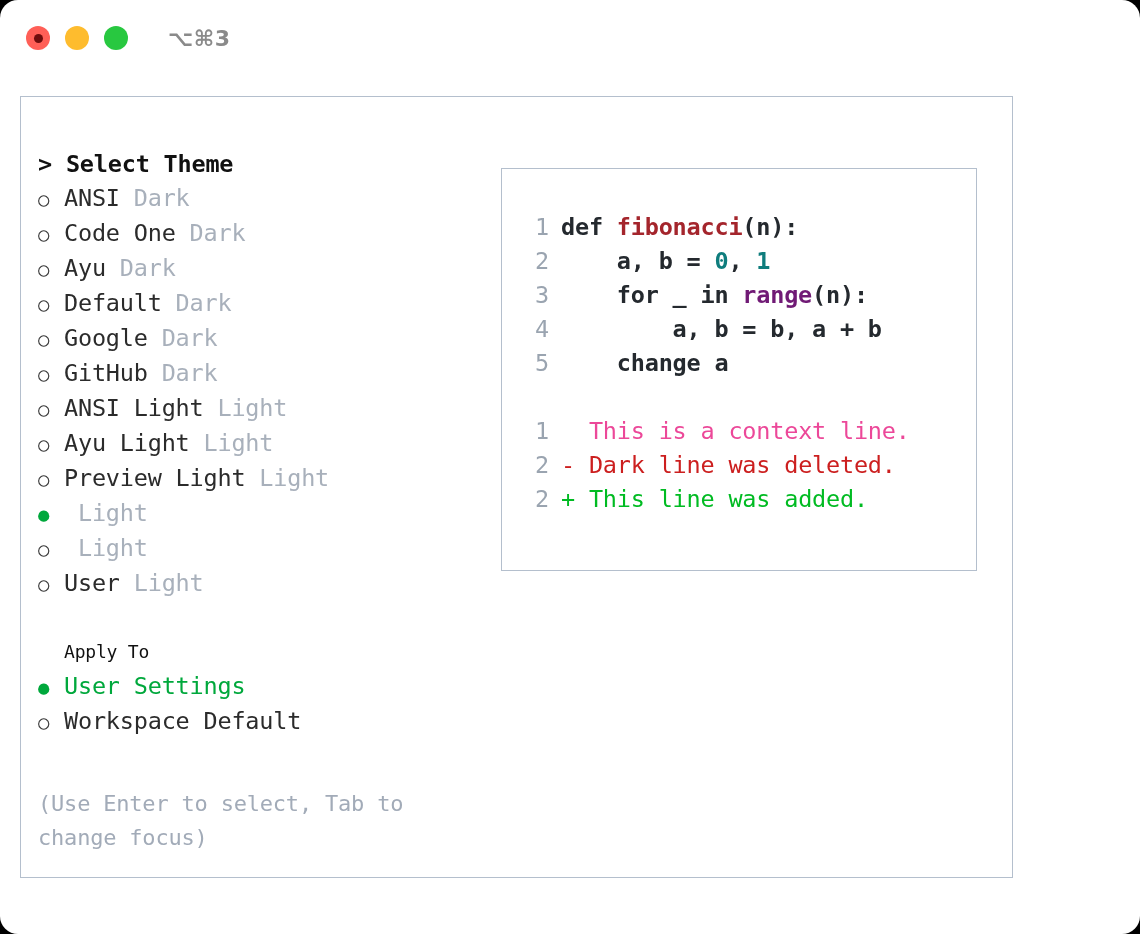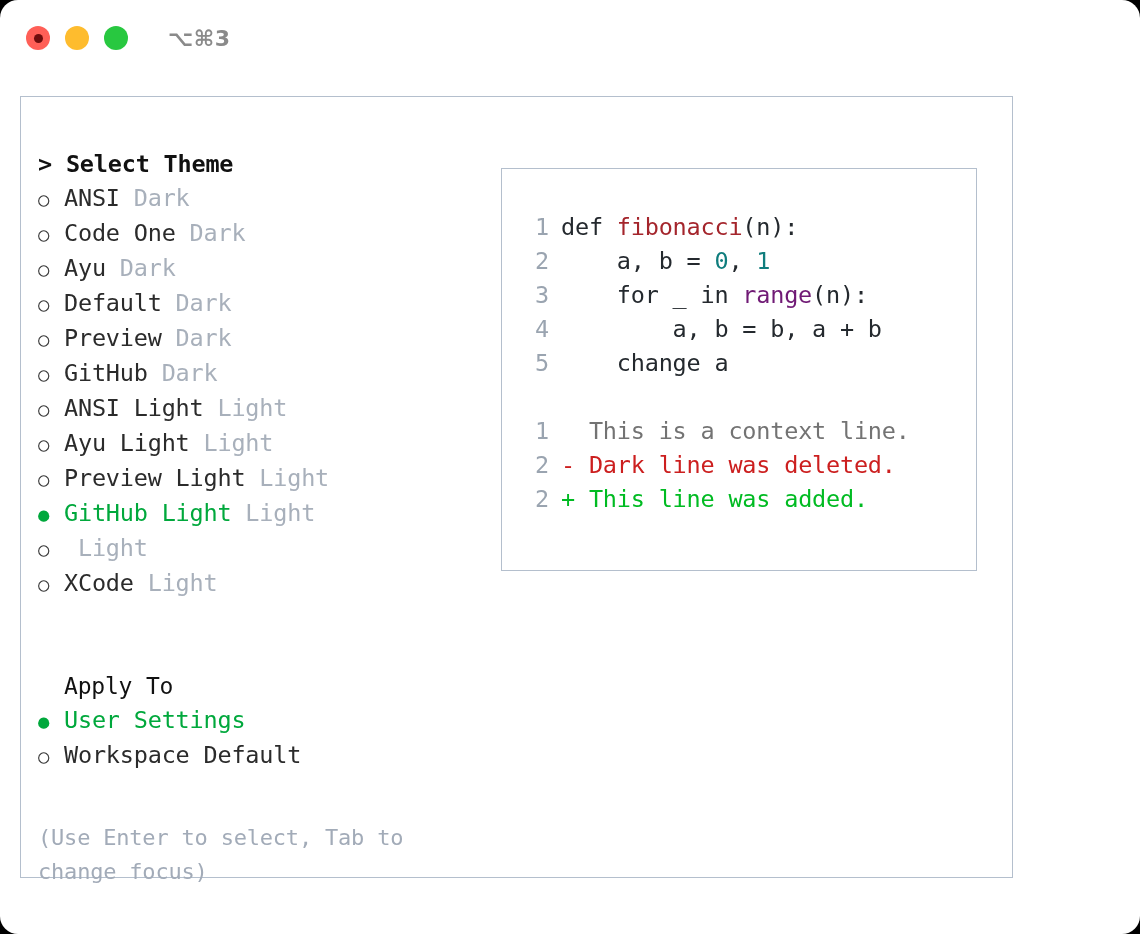--- a/index.html
+++ b/index.html
@@ -119,27 +119,26 @@
     flex: 0 0 26px;
     color: #3a3a3a;
     font-size: 19px;
   }
   .opt-row.selected .bullet { color: #00a83c; }
   .opt-label { color: #2b2b2b; }
   .opt-row.selected .opt-label { color: #00a83c; }
   .opt-variant { color: #a8b0bb; }
 
   .section-head {
-    font-size: 23px;
+    font-size: 18px;
     color: #111111;
     line-height: 34px;
     white-space: pre;
     padding-left: 26px;
     letter-spacing: -0.2px;
-    margin-top: 34px;
   }
 
   .spacer-row { height: 34px; }
 
   .hint {
     margin-top: 48px;
     font-size: 22px;
     line-height: 34px;
     color: #a2abb8;
     width: 404px;
@@ -183,26 +182,26 @@
     white-space: pre;
     letter-spacing: -0.2px;
   }
   .lineno {
     width: 30px;
     flex: 0 0 30px;
     text-align: right;
     color: #9aa4b0;
     margin-right: 12px;
   }
-  .code-text { color: #24292e; }
+  .code-text { color: #24292e; font-weight: bold; }
   .tok-fn { color: #a4252c; }
   .tok-num { color: #0f7d7d; }
   .tok-builtin { color: #701a75; }
   .diff-gap { height: 34px; }
-  .diff-context { color: #737373; }
+  .diff-context { color: #ec4899; }
   .diff-del { color: #cc1f1f; }
   .diff-add { color: #00bb22; }
 </style>
 </head>
 <body>
 
 <div class="window">
 
   <div class="titlebar">
     <div class="lights">
@@ -238,21 +237,21 @@
             <span class="opt-label">Ayu</span><span>&nbsp;</span>
             <span class="opt-variant">Dark</span>
           </div>
           <div class="opt-row">
             <span class="bullet">○</span>
             <span class="opt-label">Default</span><span>&nbsp;</span>
             <span class="opt-variant">Dark</span>
           </div>
           <div class="opt-row">
             <span class="bullet">○</span>
-            <span class="opt-label">Preview</span><span>&nbsp;</span>
+            <span class="opt-label">Google</span><span>&nbsp;</span>
             <span class="opt-variant">Dark</span>
           </div>
           <div class="opt-row">
             <span class="bullet">○</span>
             <span class="opt-label">GitHub</span><span>&nbsp;</span>
             <span class="opt-variant">Dark</span>
           </div>
           <div class="opt-row">
             <span class="bullet">○</span>
             <span class="opt-label">ANSI Light</span><span>&nbsp;</span>
@@ -263,31 +262,31 @@
             <span class="opt-label">Ayu Light</span><span>&nbsp;</span>
             <span class="opt-variant">Light</span>
           </div>
           <div class="opt-row">
             <span class="bullet">○</span>
             <span class="opt-label">Preview Light</span><span>&nbsp;</span>
             <span class="opt-variant">Light</span>
           </div>
           <div class="opt-row selected">
             <span class="bullet">●</span>
-            <span class="opt-label">GitHub Light</span><span>&nbsp;</span>
-            <span class="opt-variant">Light</span>
-          </div>
-          <div class="opt-row">
-            <span class="bullet">○</span>
             <span>&nbsp;</span>
             <span class="opt-variant">Light</span>
           </div>
           <div class="opt-row">
             <span class="bullet">○</span>
-            <span class="opt-label">XCode</span><span>&nbsp;</span>
+            <span>&nbsp;</span>
+            <span class="opt-variant">Light</span>
+          </div>
+          <div class="opt-row">
+            <span class="bullet">○</span>
+            <span class="opt-label">User</span><span>&nbsp;</span>
             <span class="opt-variant">Light</span>
           </div>
         </div>
 
         <div class="spacer-row"></div>
 
         <div class="section-head">Apply To</div>
 
         <div>
           <div class="opt-row selected">

